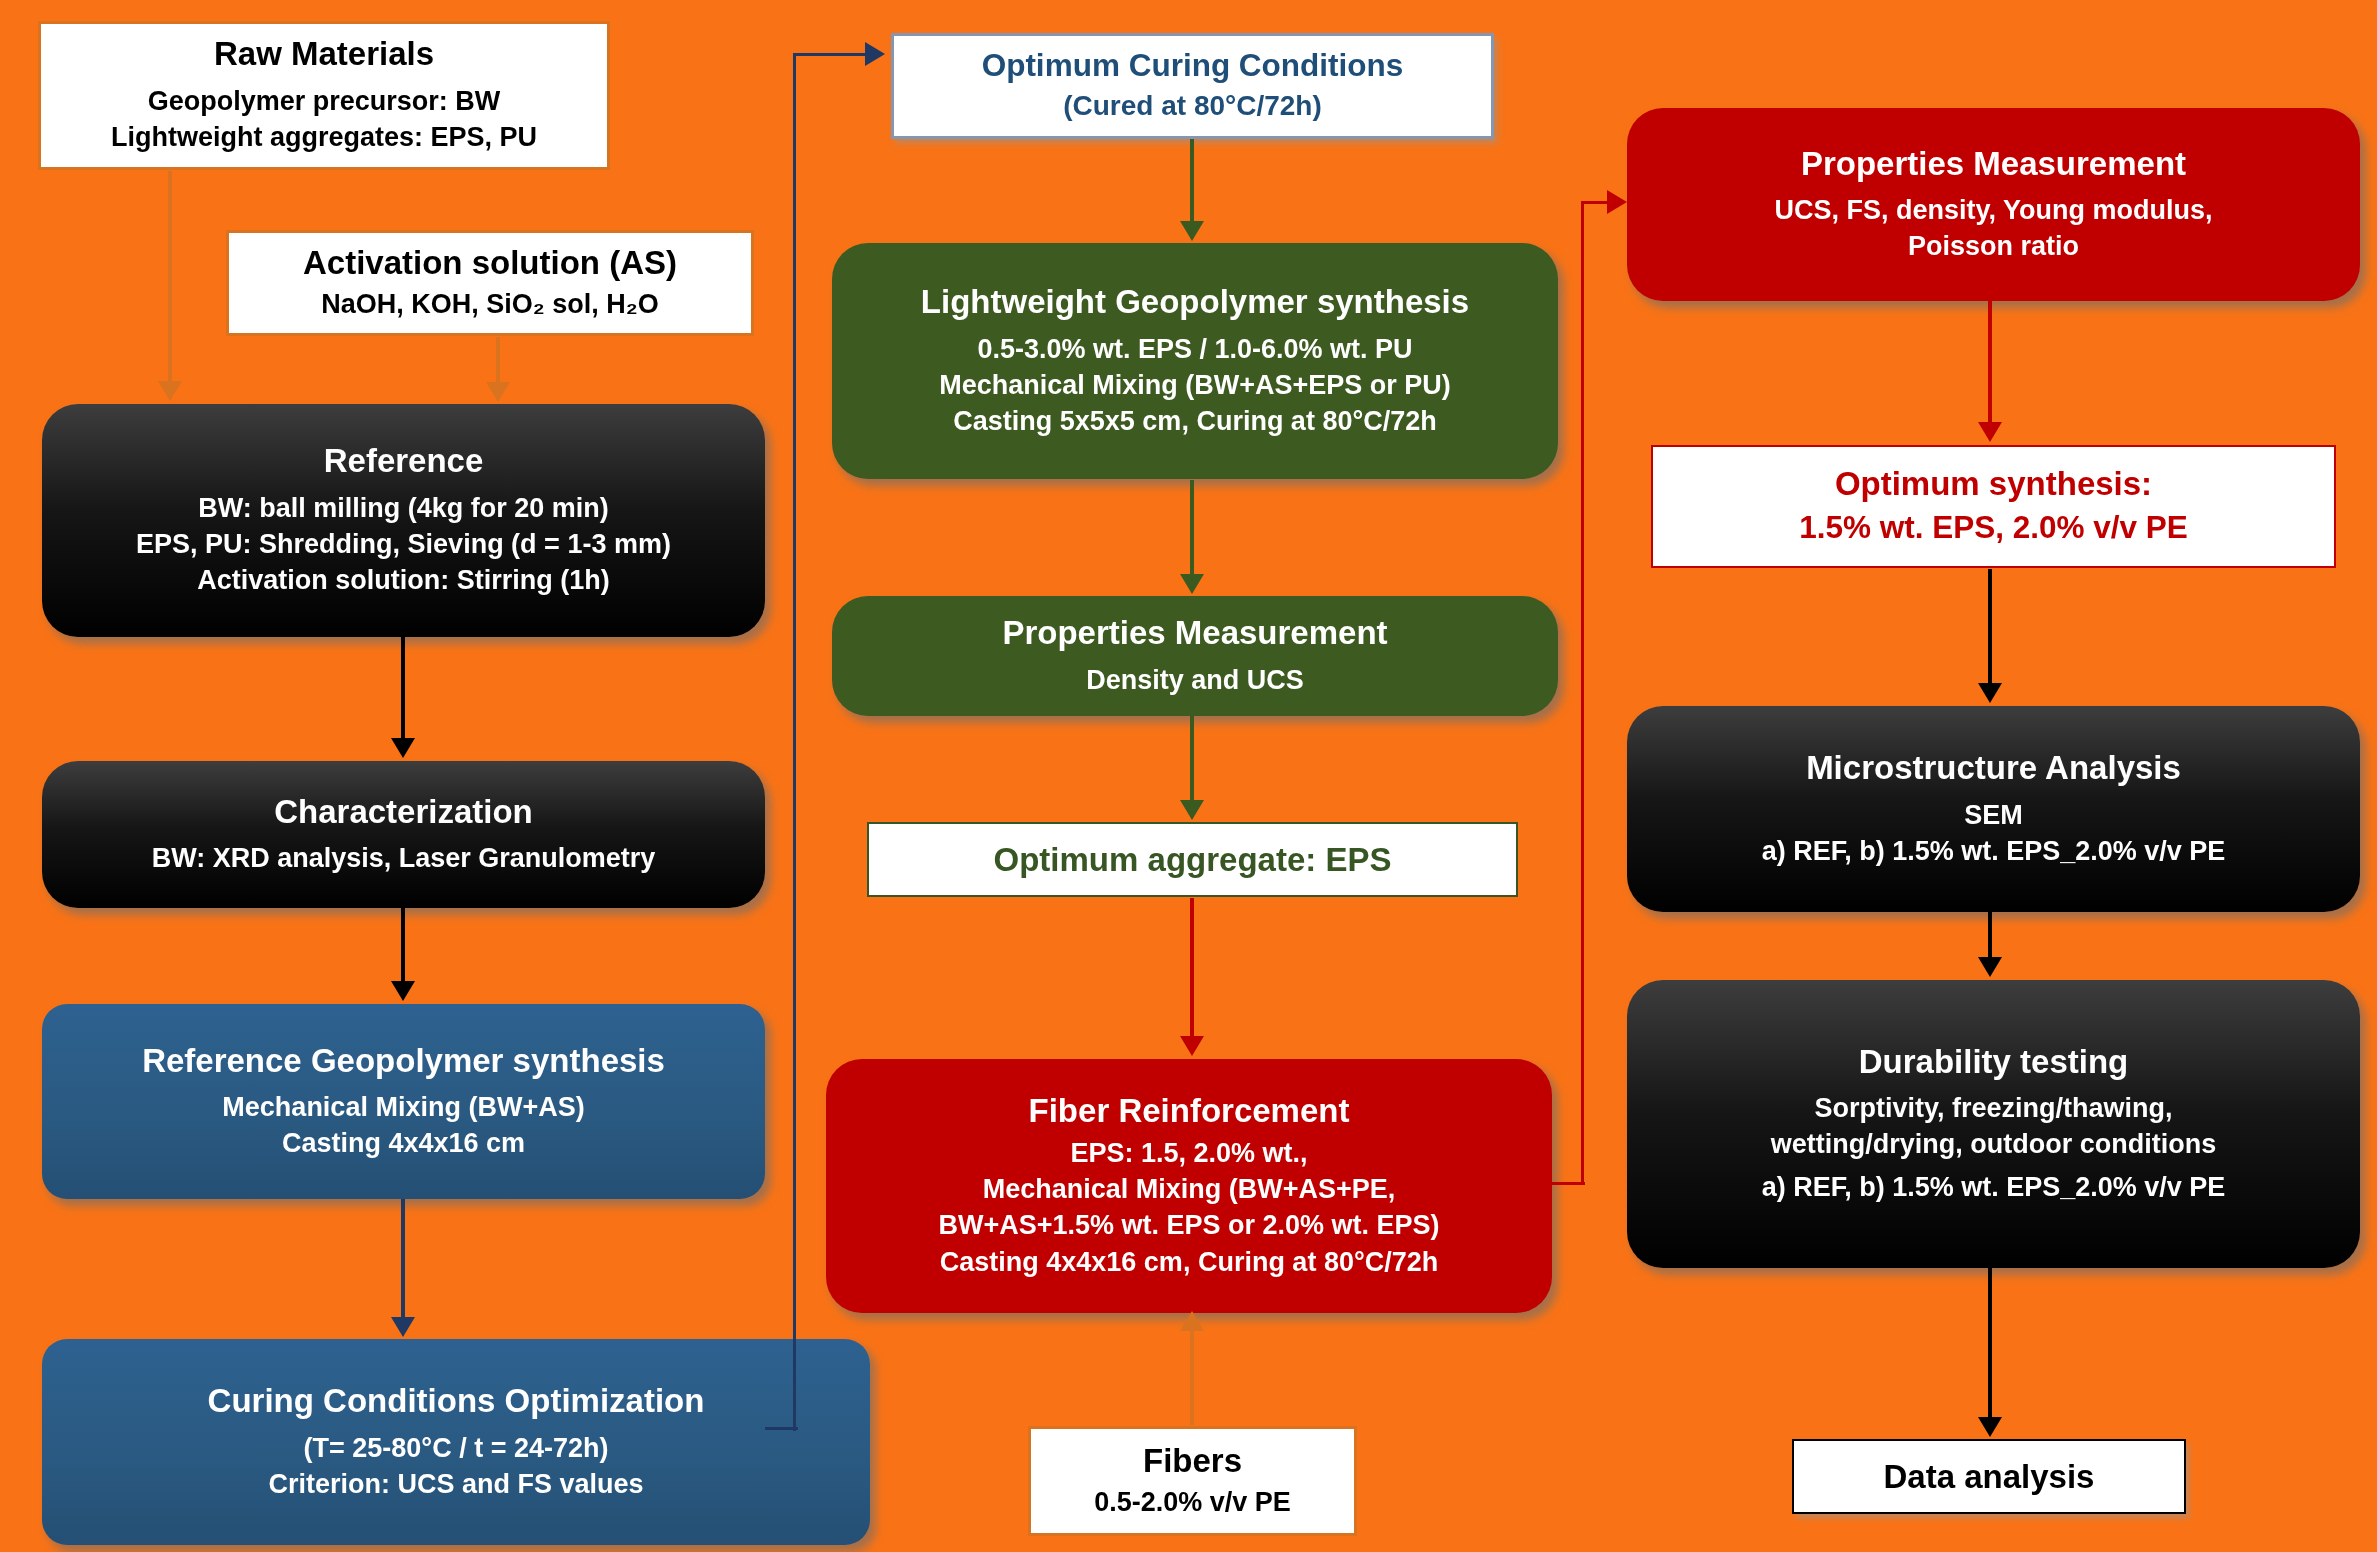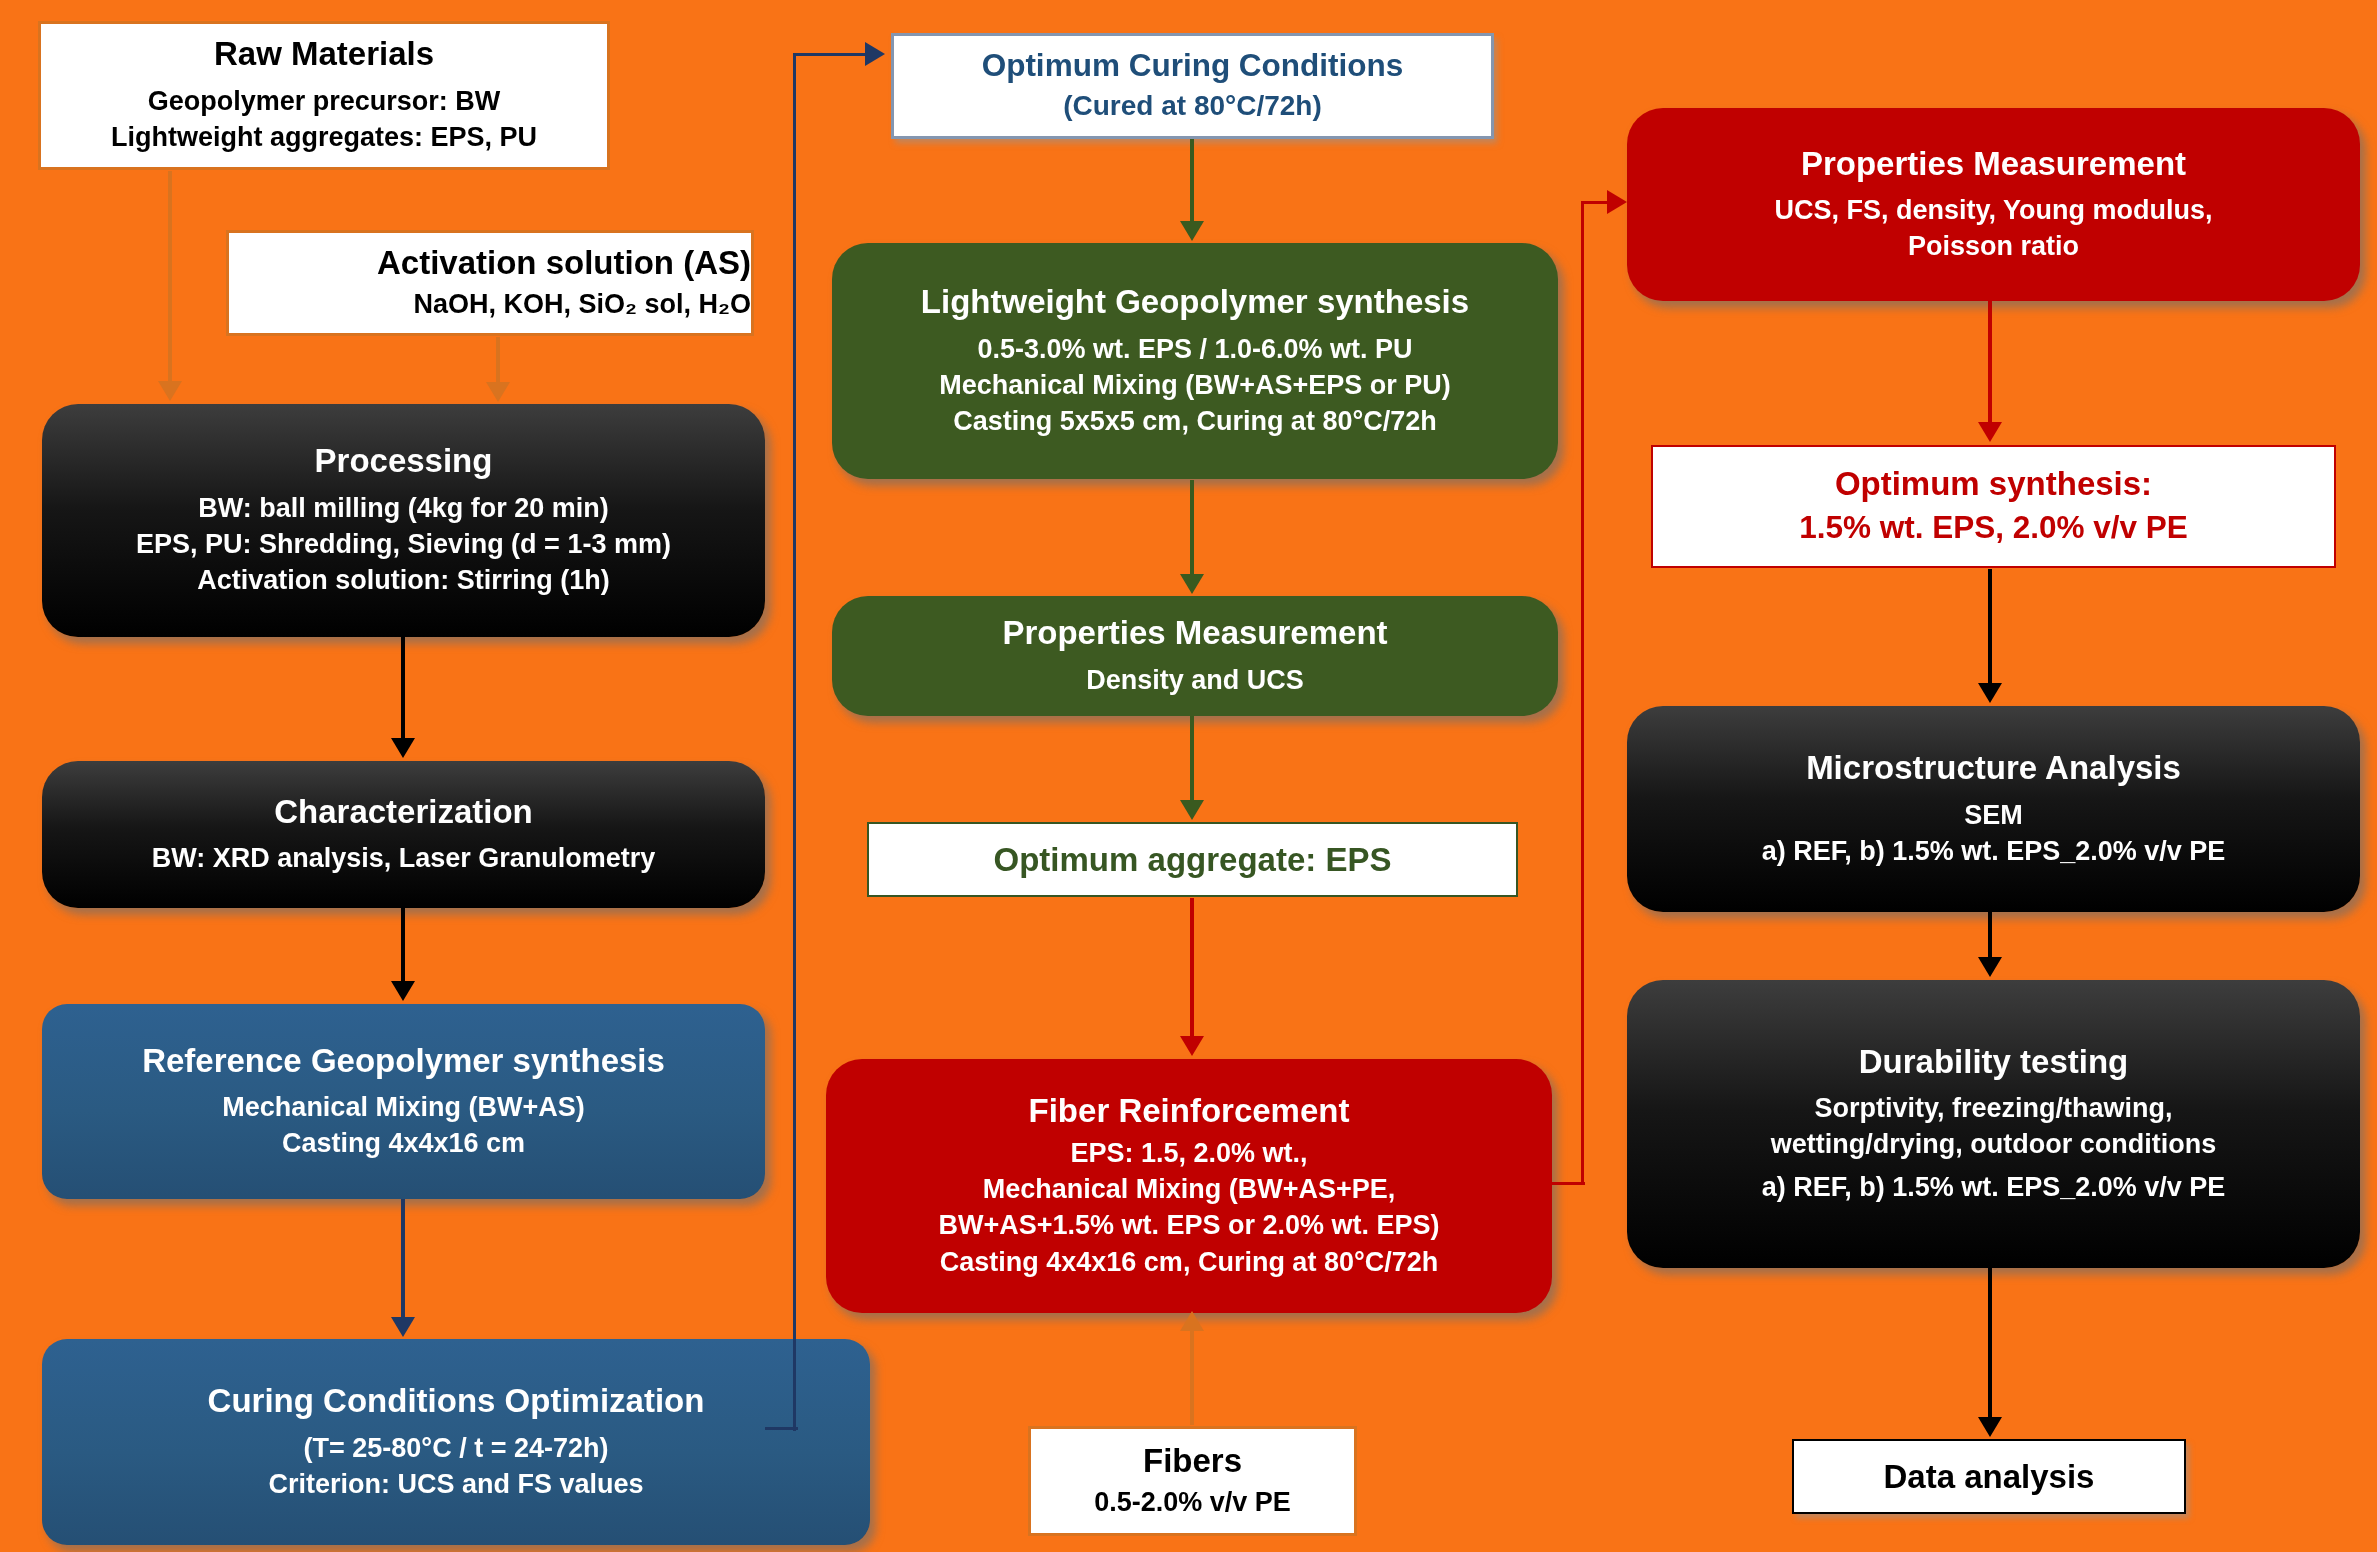--- a/index.html
+++ b/index.html
@@ -80,30 +80,30 @@
 <body>
 
 <div id="canvas">
 
   <div class="node orange-outline" style="left:38px;top:20.6px;width:572px;height:149px;">
     <div class="title">Raw Materials</div>
     <div class="line">Geopolymer precursor: BW</div>
     <div class="line">Lightweight aggregates: EPS, PU</div>
   </div>
 
-  <div class="node orange-outline compact" style="left:226px;top:230px;width:528px;height:106px;align-items:flex-end;">
+  <div class="node orange-outline compact" style="left:226px;top:230px;width:528px;height:106px;">
     <div class="title">Activation solution (AS)</div>
     <div class="line">NaOH, KOH, SiO₂ sol, H₂O</div>
   </div>
 
   <div class="varrow" style="left:168px;top:171px;height:210px;color:#d9731f;"></div>
   <div class="varrow" style="left:496px;top:337px;height:45px;color:#d9731f;"></div>
 
   <div class="node black-box" style="left:42px;top:404px;width:723px;height:233px;">
-    <div class="title">Processing</div>
+    <div class="title">Reference</div>
     <div class="line">BW: ball milling (4kg for 20 min)</div>
     <div class="line">EPS, PU: Shredding, Sieving (d = 1-3 mm)</div>
     <div class="line">Activation solution: Stirring (1h)</div>
   </div>
 
   <div class="varrow" style="left:401px;top:637px;height:101px;color:#000000;"></div>
 
   <div class="node black-box" style="left:42px;top:761px;width:723px;height:147px;">
     <div class="title">Characterization</div>
     <div class="line">BW: XRD analysis, Laser Granulometry</div>

